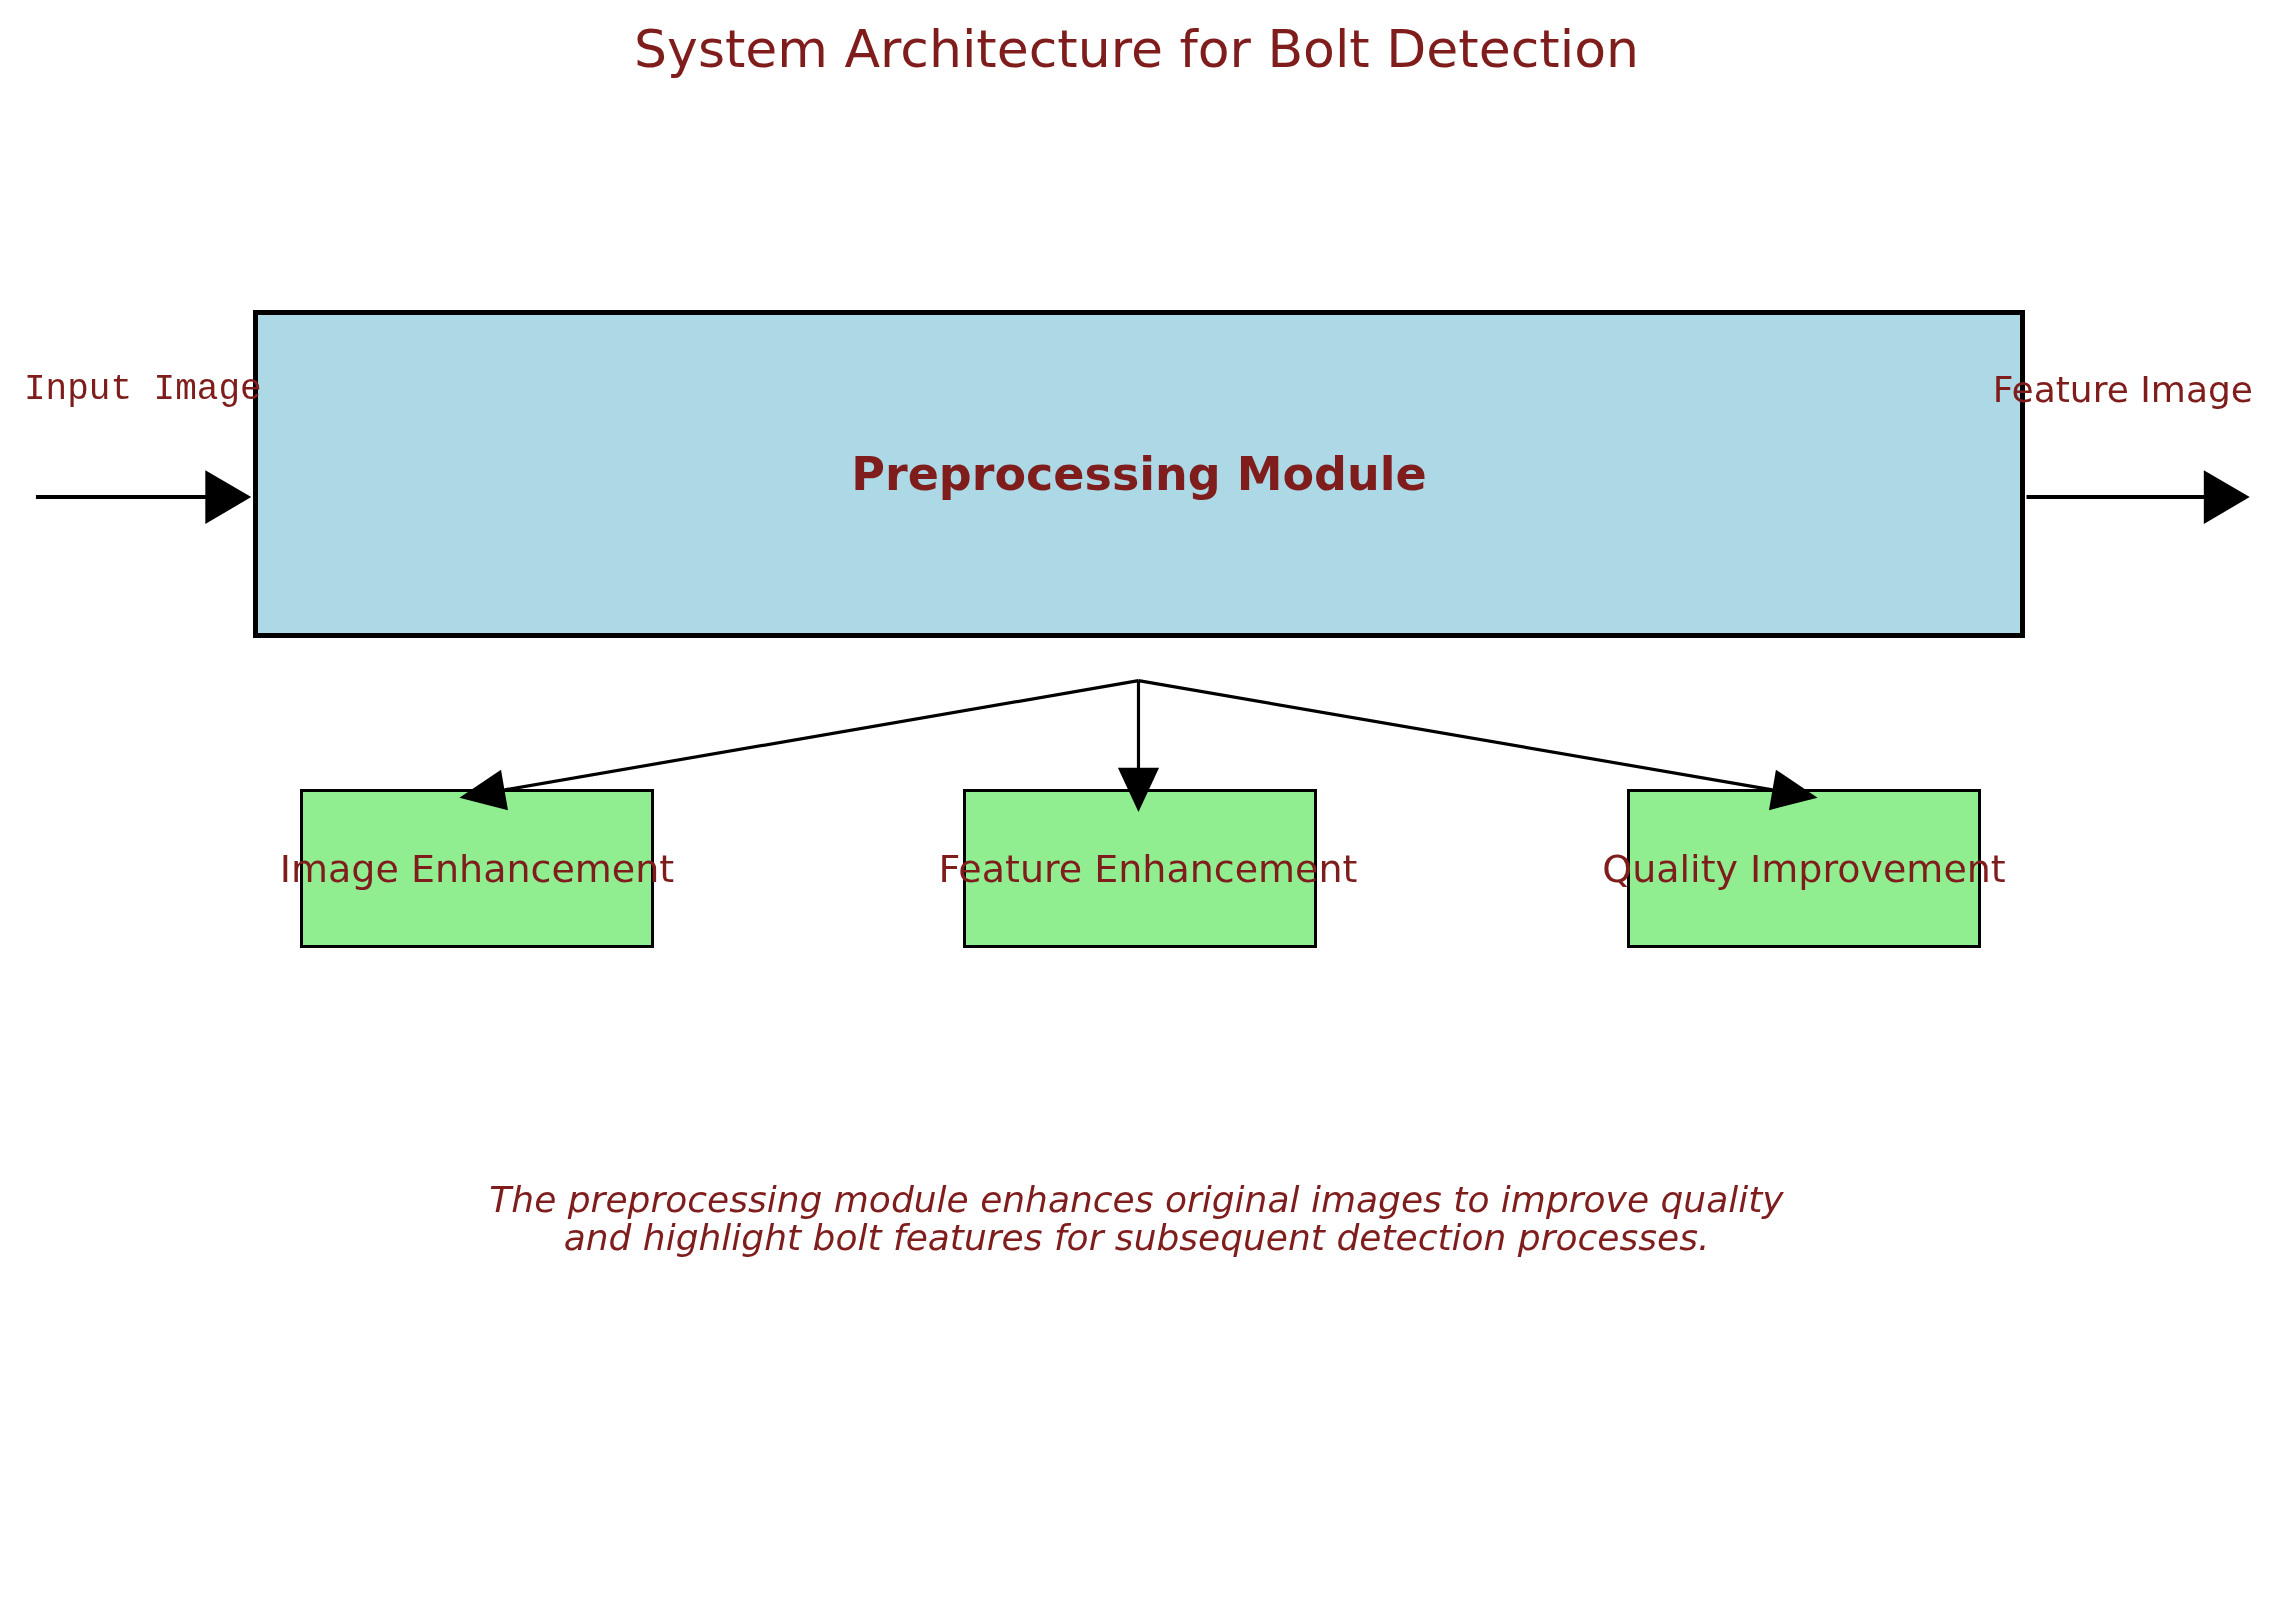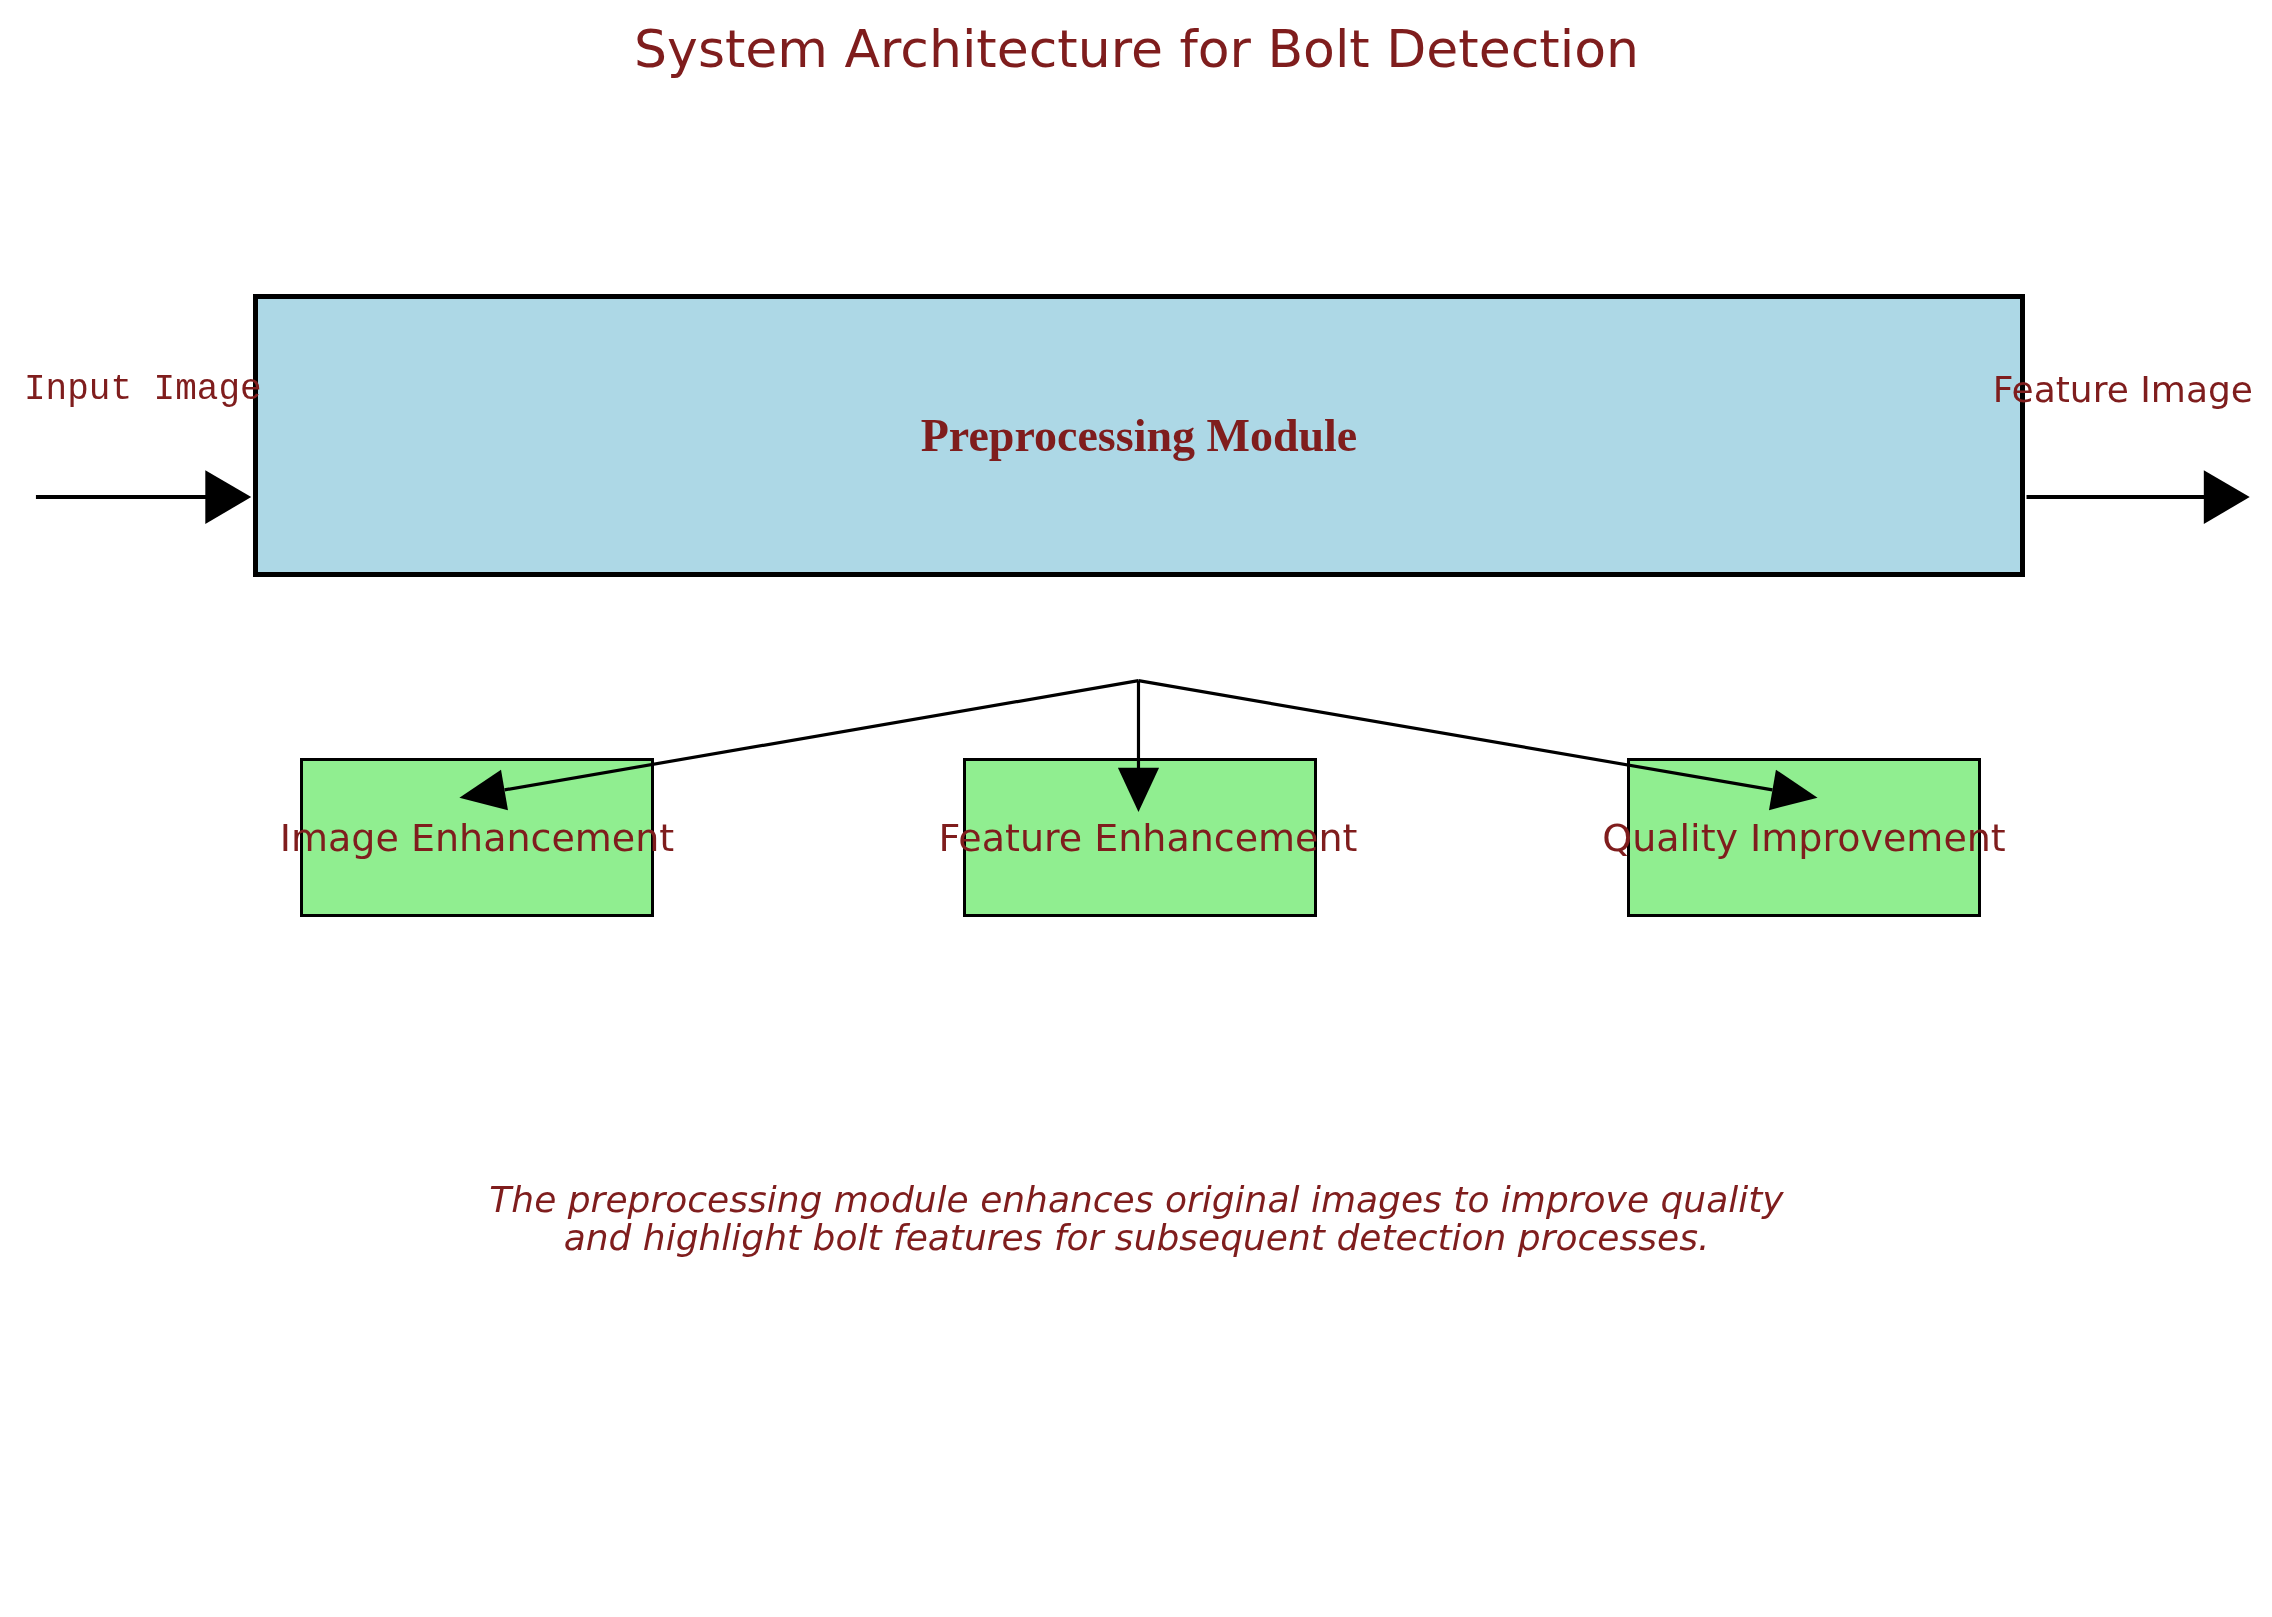--- a/index.html
+++ b/index.html
@@ -17,50 +17,49 @@
     top: 22px;
     left: 50%;
     transform: translateX(-50%);
     font-size: 52px;
     line-height: 55px;
     white-space: nowrap;
   }
   .module-box {
     position: absolute;
     left: 253px;
-    top: 294px;
+    top: 310px;
     width: 1772px;
-    height: 283px;
+    height: 328px;
     background: #ADD8E6;
     border: 5.5px solid #000000;
     box-sizing: border-box;
     display: flex;
     align-items: center;
     justify-content: center;
-    font-family: Liberation Serif, serif;
   }
   .module-label {
     font-size: 46px;
     font-weight: bold;
     white-space: nowrap;
   }
   .io-label {
     position: absolute;
     top: 389px;
     transform: translateY(-50%);
     font-size: 36px;
     line-height: 41px;
     white-space: nowrap;
     z-index: 3;
   }
   .io-label.input { left: 24px; font-family: Liberation Mono, monospace; }
   .io-label.output { right: 20px; }
   .sub-box {
     position: absolute;
-    top: 758px;
+    top: 789px;
     width: 354px;
     height: 159px;
     background: #90EE90;
     border: 3.2px solid #000000;
     box-sizing: border-box;
     display: flex;
     align-items: center;
     justify-content: center;
   }
   .sub-box .sub-label {

